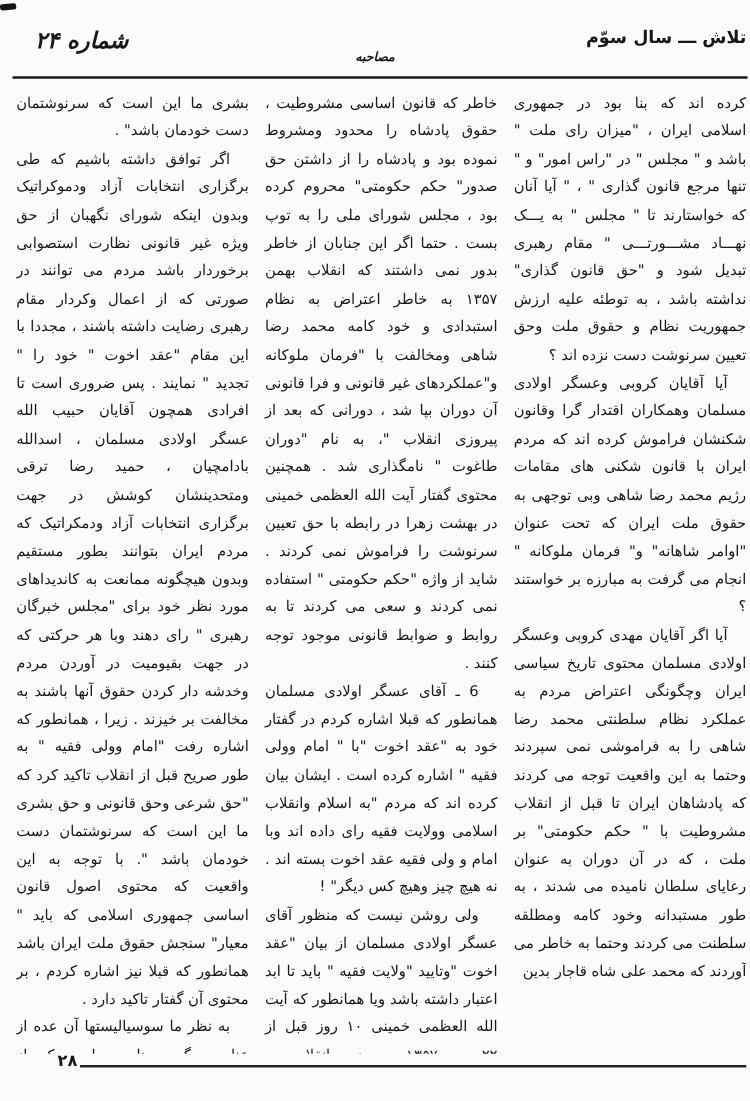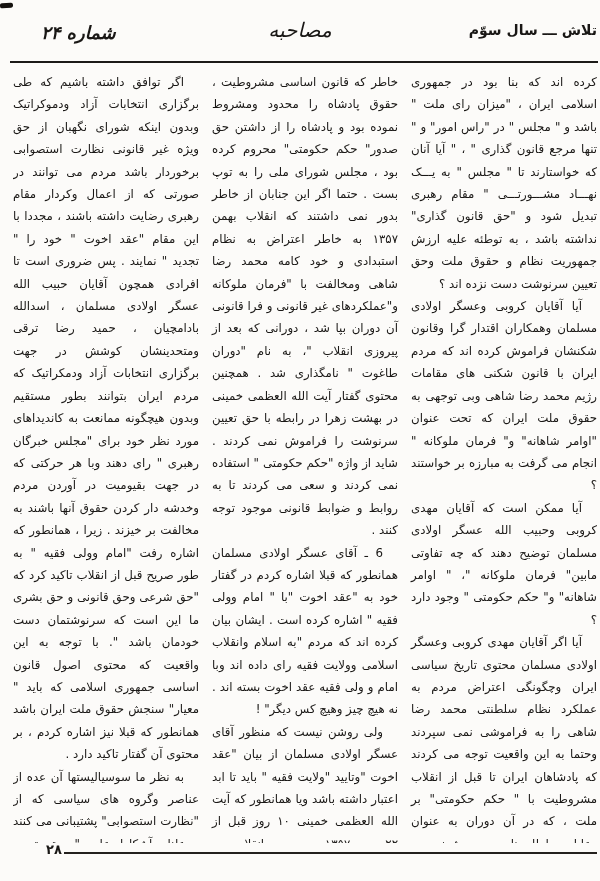--- a/index.html
+++ b/index.html
@@ -22,25 +22,25 @@
     background: #15120f; border-radius: 2px;
     transform: rotate(-4deg);
   }
   .header { position: absolute; top: 18px; left: 0; right: 0; height: 38px; direction: rtl; }
   .h-right {
     position: absolute; right: 3px; top: 4px;
     font-size: 14px; font-weight: bold; 
     letter-spacing: 0.5px; white-space: nowrap;
   }
   .h-center {
-    position: absolute; left: 50%; top: 0; transform: translateX(-50%);
-    font-size: 20px; font-weight: normal; font-style: italic; white-space: nowrap;
+    position: absolute; left: 50%; top: 23px; transform: translateX(-50%);
+    font-size: 10px; font-weight: bold; font-style: italic; white-space: nowrap;
   }
   .h-left {
-    position: absolute; left: 41px; top: 4px;
+    position: absolute; left: 28px; top: 4px;
     font-size: 18px; font-weight: bold; font-style: italic; white-space: nowrap;
   }
   .header-rule {
     position: absolute; top: 61px; left: 10px; right: 2px;
     height: 2px; background: #1c1a18;
   }
   .columns {
     position: absolute; top: 71px; left: 13px; right: 3px; height: 772px;
     display: flex; direction: rtl; gap: 13px;
     overflow: hidden;
@@ -78,31 +78,31 @@
     <span class="h-left">شماره ۲۴</span>
   </header>
 
   <div class="header-rule"></div>
 
   <main class="columns">
 
     <section class="col">
       <p>کرده اند که بنا بود در جمهوری اسلامی ایران ، "میزان رای ملت " باشد و " مجلس " در "راس امور" و " تنها مرجع قانون گذاری " ، " آیا آنان که خواستارند تا " مجلس " به یـــک نهـــاد مشـــورتـــی " مقام رهبری تبدیل شود و "حق قانون گذاری" نداشته باشد ، به توطئه علیه ارزش جمهوریت نظام و حقوق ملت وحق تعیین سرنوشت دست نزده اند ؟</p>
       <p class="ind">آیا آقایان کروبی وعسگر اولادی مسلمان وهمکاران اقتدار گرا وقانون شکنشان فراموش کرده اند که مردم ایران با قانون شکنی های مقامات رژیم محمد رضا شاهی وبی توجهی به حقوق ملت ایران که تحت عنوان "اوامر شاهانه" و" فرمان ملوکانه " انجام می گرفت به مبارزه بر خواستند ؟</p>
-      <p class="ind">آیا ممکن است که آقایان مهدی کروبی وحبیب الله عسگر اولادی مسلمان توضیح دهند که چه تفاوتی مابین" فرمان ملوکانه "، " اوامر شاهانه" و" حکم حکومتی " وجود دارد ؟</p>
       <p class="ind">آیا اگر آقایان مهدی کروبی وعسگر اولادی مسلمان محتوی تاریخ سیاسی ایران وچگونگی اعتراض مردم به عملکرد نظام سلطنتی محمد رضا شاهی را به فراموشی نمی سپردند وحتما به این واقعیت توجه می کردند که پادشاهان ایران تا قبل از انقلاب مشروطیت با " حکم حکومتی" بر ملت ، که در آن دوران به عنوان رعایای سلطان نامیده می شدند ، به طور مستبدانه وخود کامه ومطلقه سلطنت می کردند وحتما به خاطر می آوردند که محمد علی شاه قاجار بدین</p>
     </section>
 
     <section class="col">
       <p>خاطر که قانون اساسی مشروطیت ، حقوق پادشاه را محدود ومشروط نموده بود و پادشاه را از داشتن حق صدور" حکم حکومتی" محروم کرده بود ، مجلس شورای ملی را به توپ بست . حتما اگر این جنابان از خاطر بدور نمی داشتند که انقلاب بهمن ۱۳۵۷ به خاطر اعتراض به نظام استبدادی و خود کامه محمد رضا شاهی ومخالفت با "فرمان ملوکانه و"عملکردهای غیر قانونی و فرا قانونی آن دوران بپا شد ، دورانی که بعد از پیروزی انقلاب "، به نام "دوران طاغوت " نامگذاری شد . همچنین محتوی گفتار آیت الله العظمی خمینی در بهشت زهرا در رابطه با حق تعیین سرنوشت را فراموش نمی کردند . شاید از واژه "حکم حکومتی " استفاده نمی کردند و سعی می کردند تا به روابط و ضوابط قانونی موجود توجه کنند .</p>
       <p class="ind">6 ـ آقای عسگر اولادی مسلمان همانطور که قبلا اشاره کردم در گفتار خود به "عقد اخوت "با " امام وولی فقیه " اشاره کرده است . ایشان بیان کرده اند که مردم "به اسلام وانقلاب اسلامی وولایت فقیه رای داده اند وبا امام و ولی فقیه عقد اخوت بسته اند . نه هیچ چیز وهیچ کس دیگر" !</p>
       <p class="ind">ولی روشن نیست که منظور آقای عسگر اولادی مسلمان از بیان "عقد اخوت "وتایید "ولایت فقیه " باید تا ابد اعتبار داشته باشد ویا همانطور که آیت الله العظمی خمینی ۱۰ روز قبل از ۲۲بهمن ۱۳۵۷ وپیروزی انقلاب در بهشت زهرا گفت " حق شرعی وحق قانونی وحق</p>
     </section>
 
     <section class="col">
+      <p>بشری ما این است که سرنوشتمان دست خودمان باشد" .</p>
       <p class="ind">اگر توافق داشته باشیم که طی برگزاری انتخابات آزاد ودموکراتیک وبدون اینکه شورای نگهبان از حق ویژه غیر قانونی نظارت استصوابی برخوردار باشد مردم می توانند در صورتی که از اعمال وکردار مقام رهبری رضایت داشته باشند ، مجددا با این مقام "عقد اخوت " خود را " تجدید " نمایند . پس ضروری است تا افرادی همچون آقایان حبیب الله عسگر اولادی مسلمان ، اسدالله بادامچیان ، حمید رضا ترقی ومتحدینشان کوشش در جهت برگزاری انتخابات آزاد ودمکراتیک که مردم ایران بتوانند بطور مستقیم وبدون هیچگونه ممانعت به کاندیداهای مورد نظر خود برای "مجلس خبرگان رهبری " رای دهند وبا هر حرکتی که در جهت بقیومیت در آوردن مردم وخدشه دار کردن حقوق آنها باشند به مخالفت بر خیزند . زیرا ، همانطور که اشاره رفت "امام وولی فقیه " به طور صریح قبل از انقلاب تاکید کرد که "حق شرعی وحق قانونی و حق بشری ما این است که سرنوشتمان دست خودمان باشد ". با توجه به این واقعیت که محتوی اصول قانون اساسی جمهوری اسلامی که باید " معیار" سنجش حقوق ملت ایران باشد همانطور که قبلا نیز اشاره کردم ، بر محتوی آن گفتار تاکید دارد .</p>
       <p class="ind">به نظر ما سوسیالیستها آن عده از عناصر وگروه های سیاسی که از "نظارت استصوابی" پشتیبانی می کنند ، علنا وآشکارا علیه " حق تعیین سرنوشت " مردم</p>
     </section>
 
   </main>
 
   <footer class="footer">
     <span class="pagenum">۲۸</span>
     <span class="footer-rule"></span>
   </footer>

